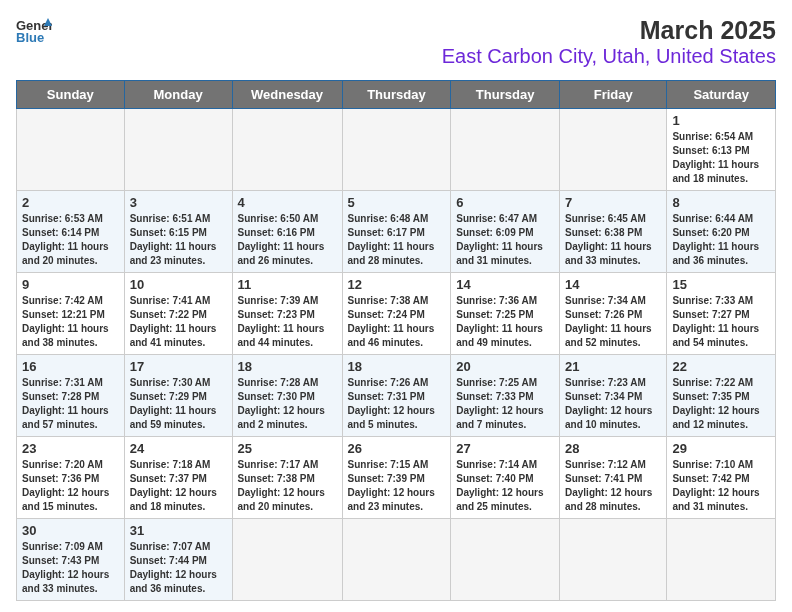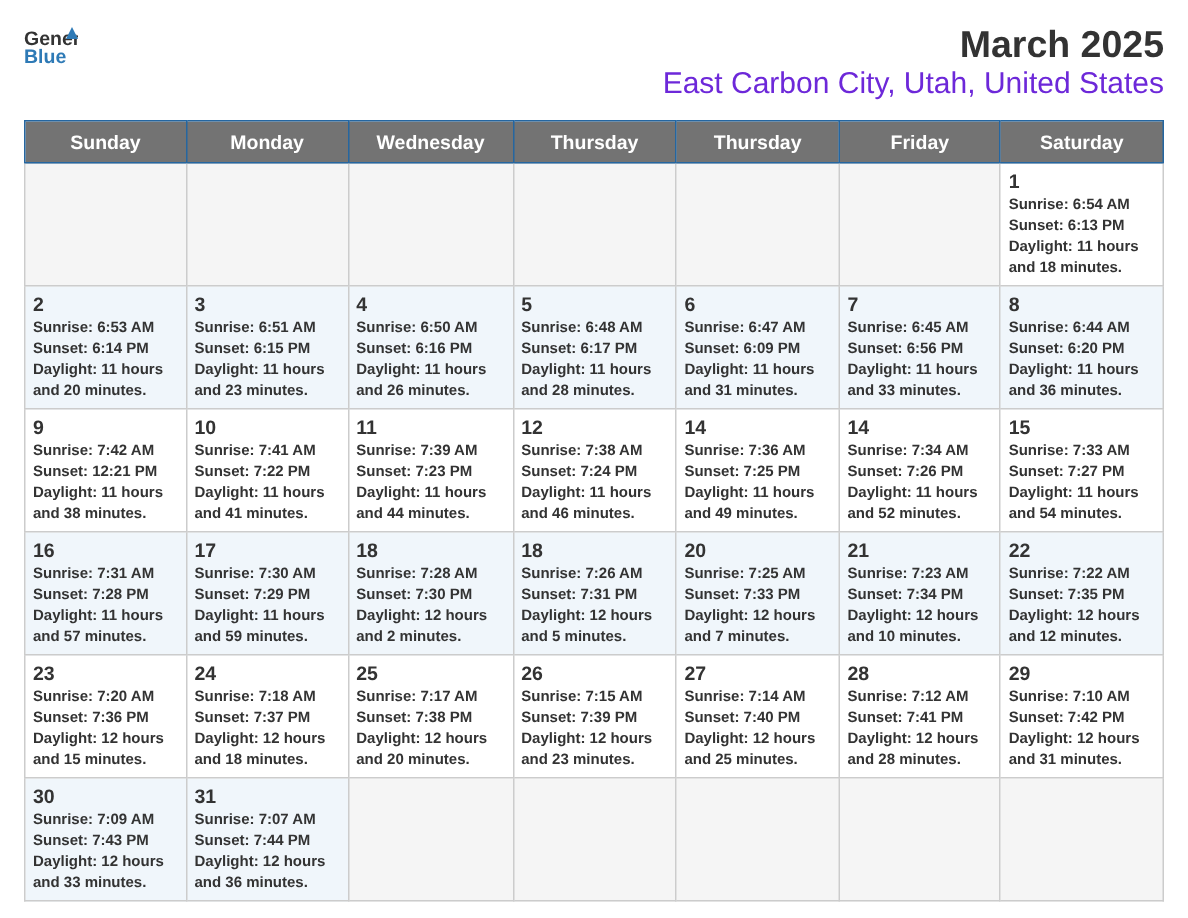--- a/index.html
+++ b/index.html
@@ -158,21 +158,21 @@
         <td>
           <span class="day-number">6</span>
           <div class="day-info">Sunrise: 6:47 AM
 Sunset: 6:09 PM
 Daylight: 11 hours
 and 31 minutes.</div>
         </td>
         <td>
           <span class="day-number">7</span>
           <div class="day-info">Sunrise: 6:45 AM
-Sunset: 6:56 PM
+Sunset: 6:38 PM
 Daylight: 11 hours
 and 33 minutes.</div>
         </td>
         <td>
           <span class="day-number">8</span>
           <div class="day-info">Sunrise: 6:44 AM
 Sunset: 6:20 PM
 Daylight: 11 hours
 and 36 minutes.</div>
         </td>

